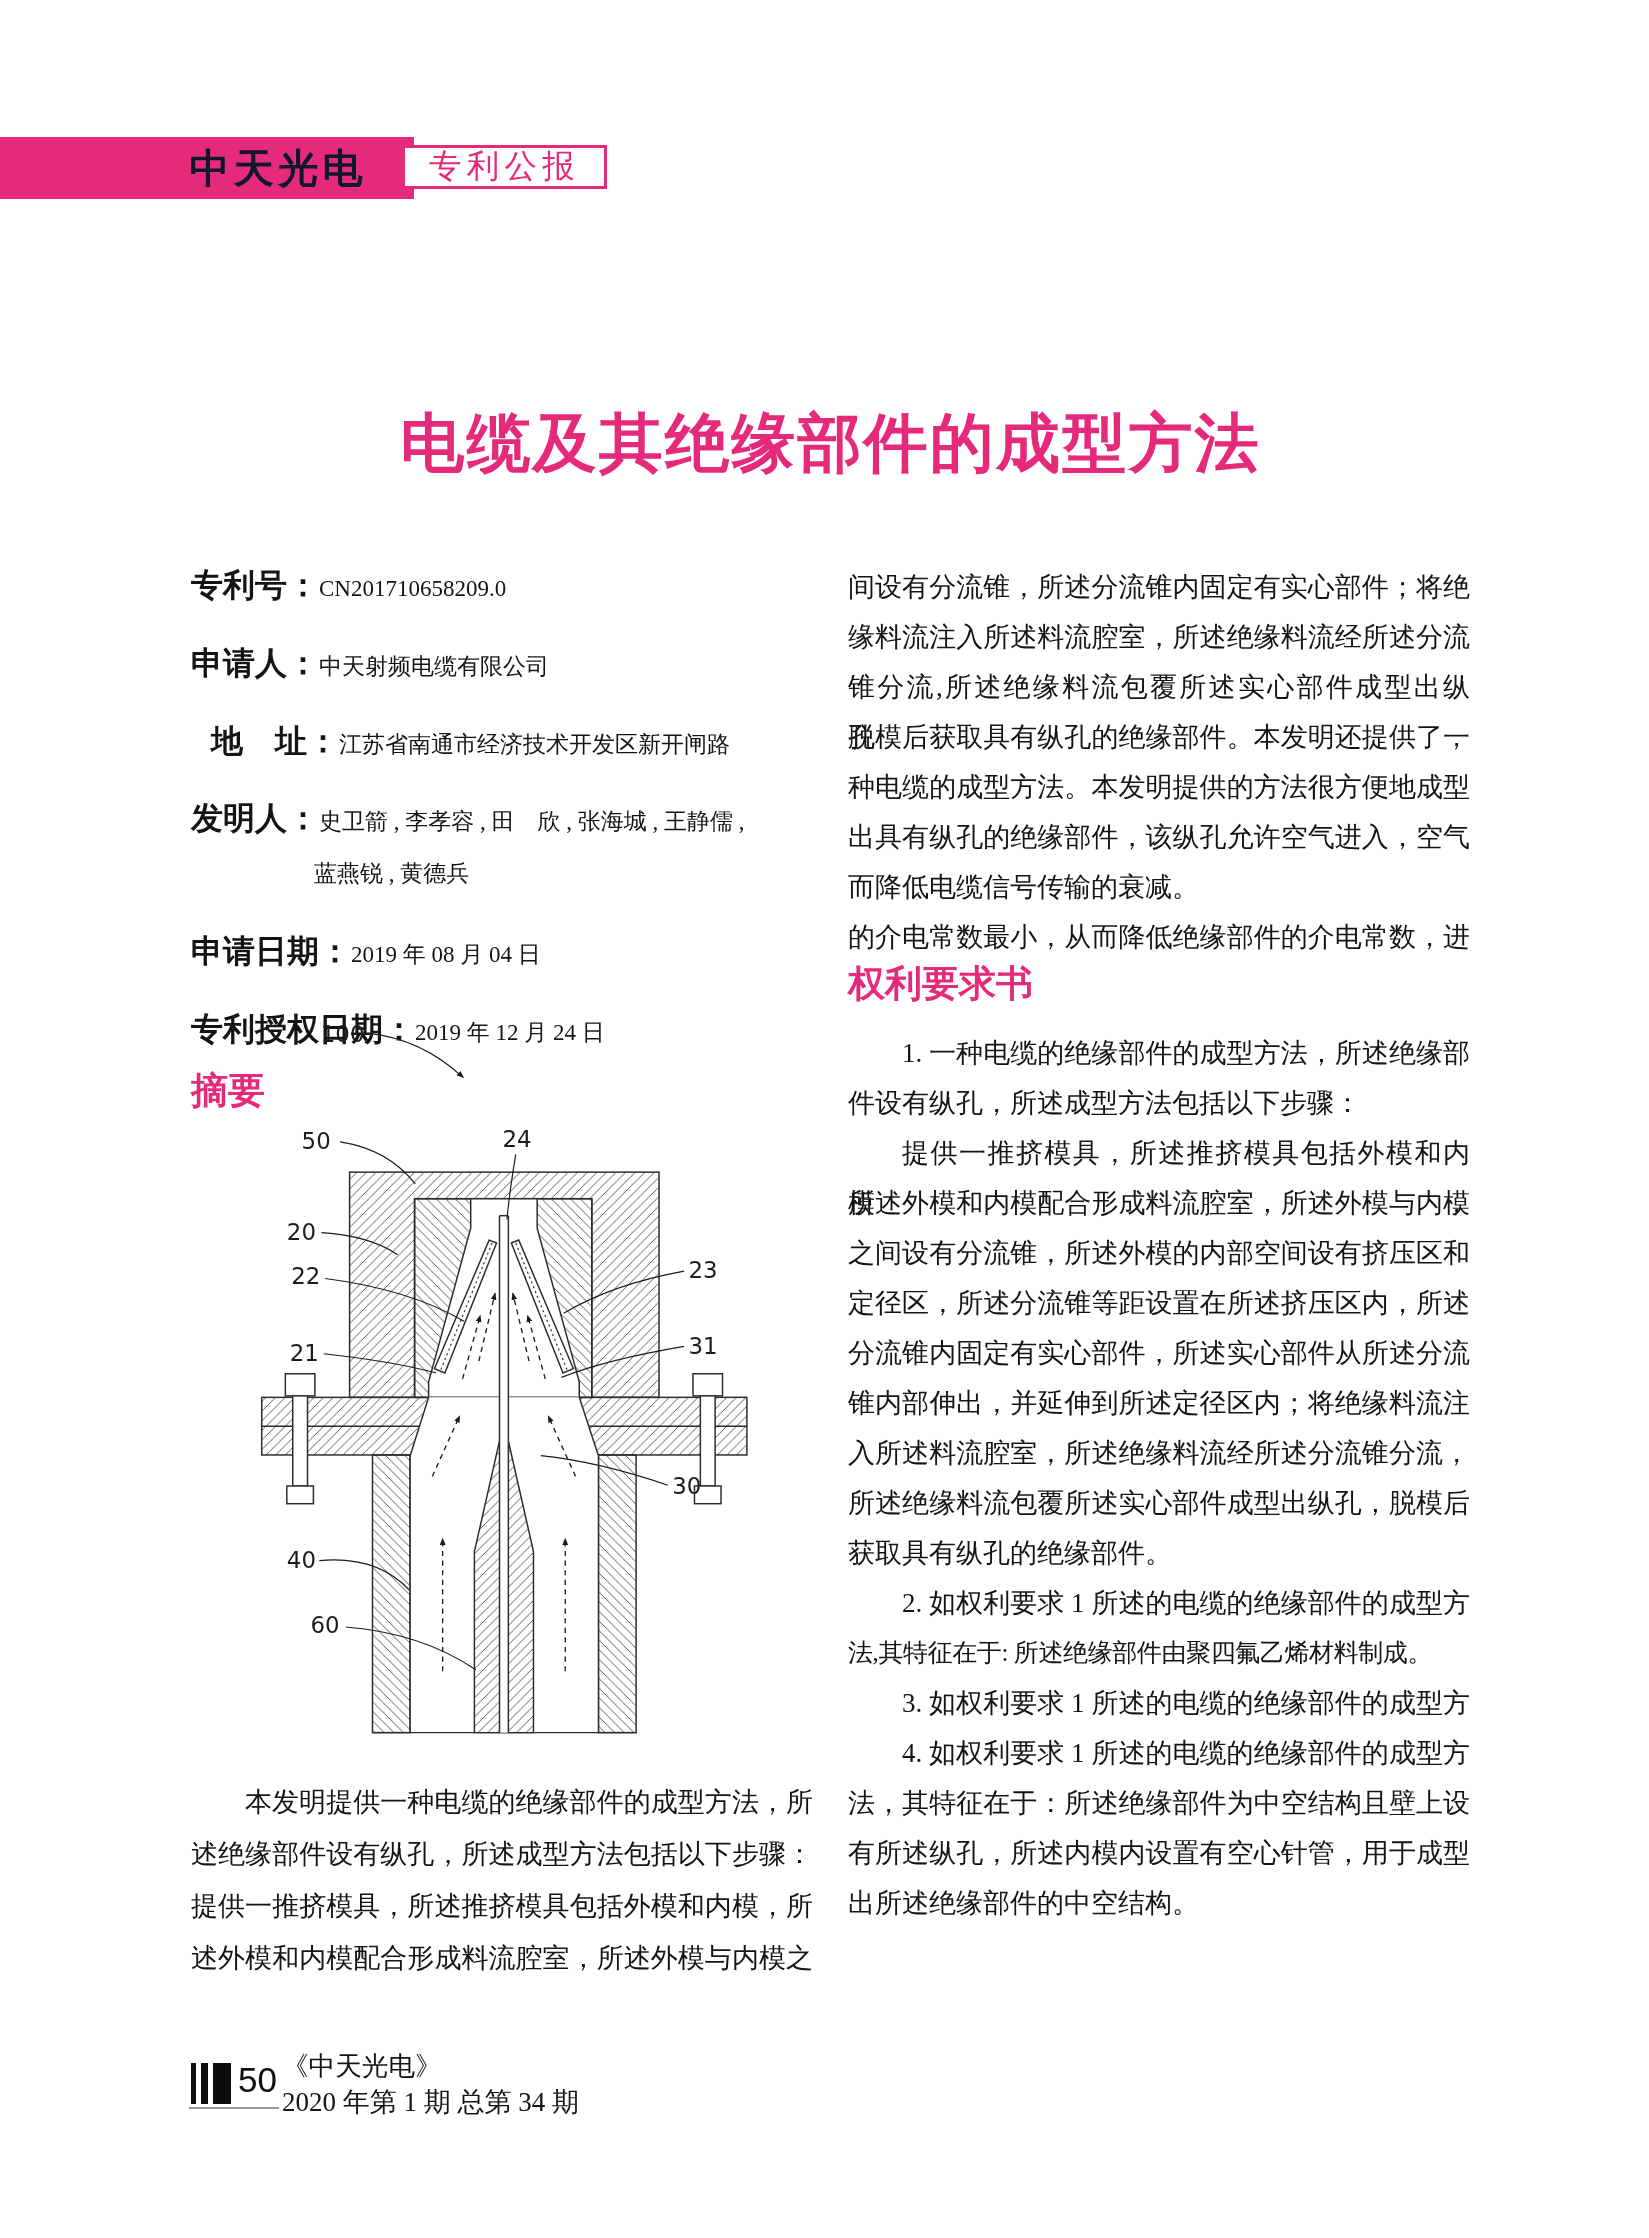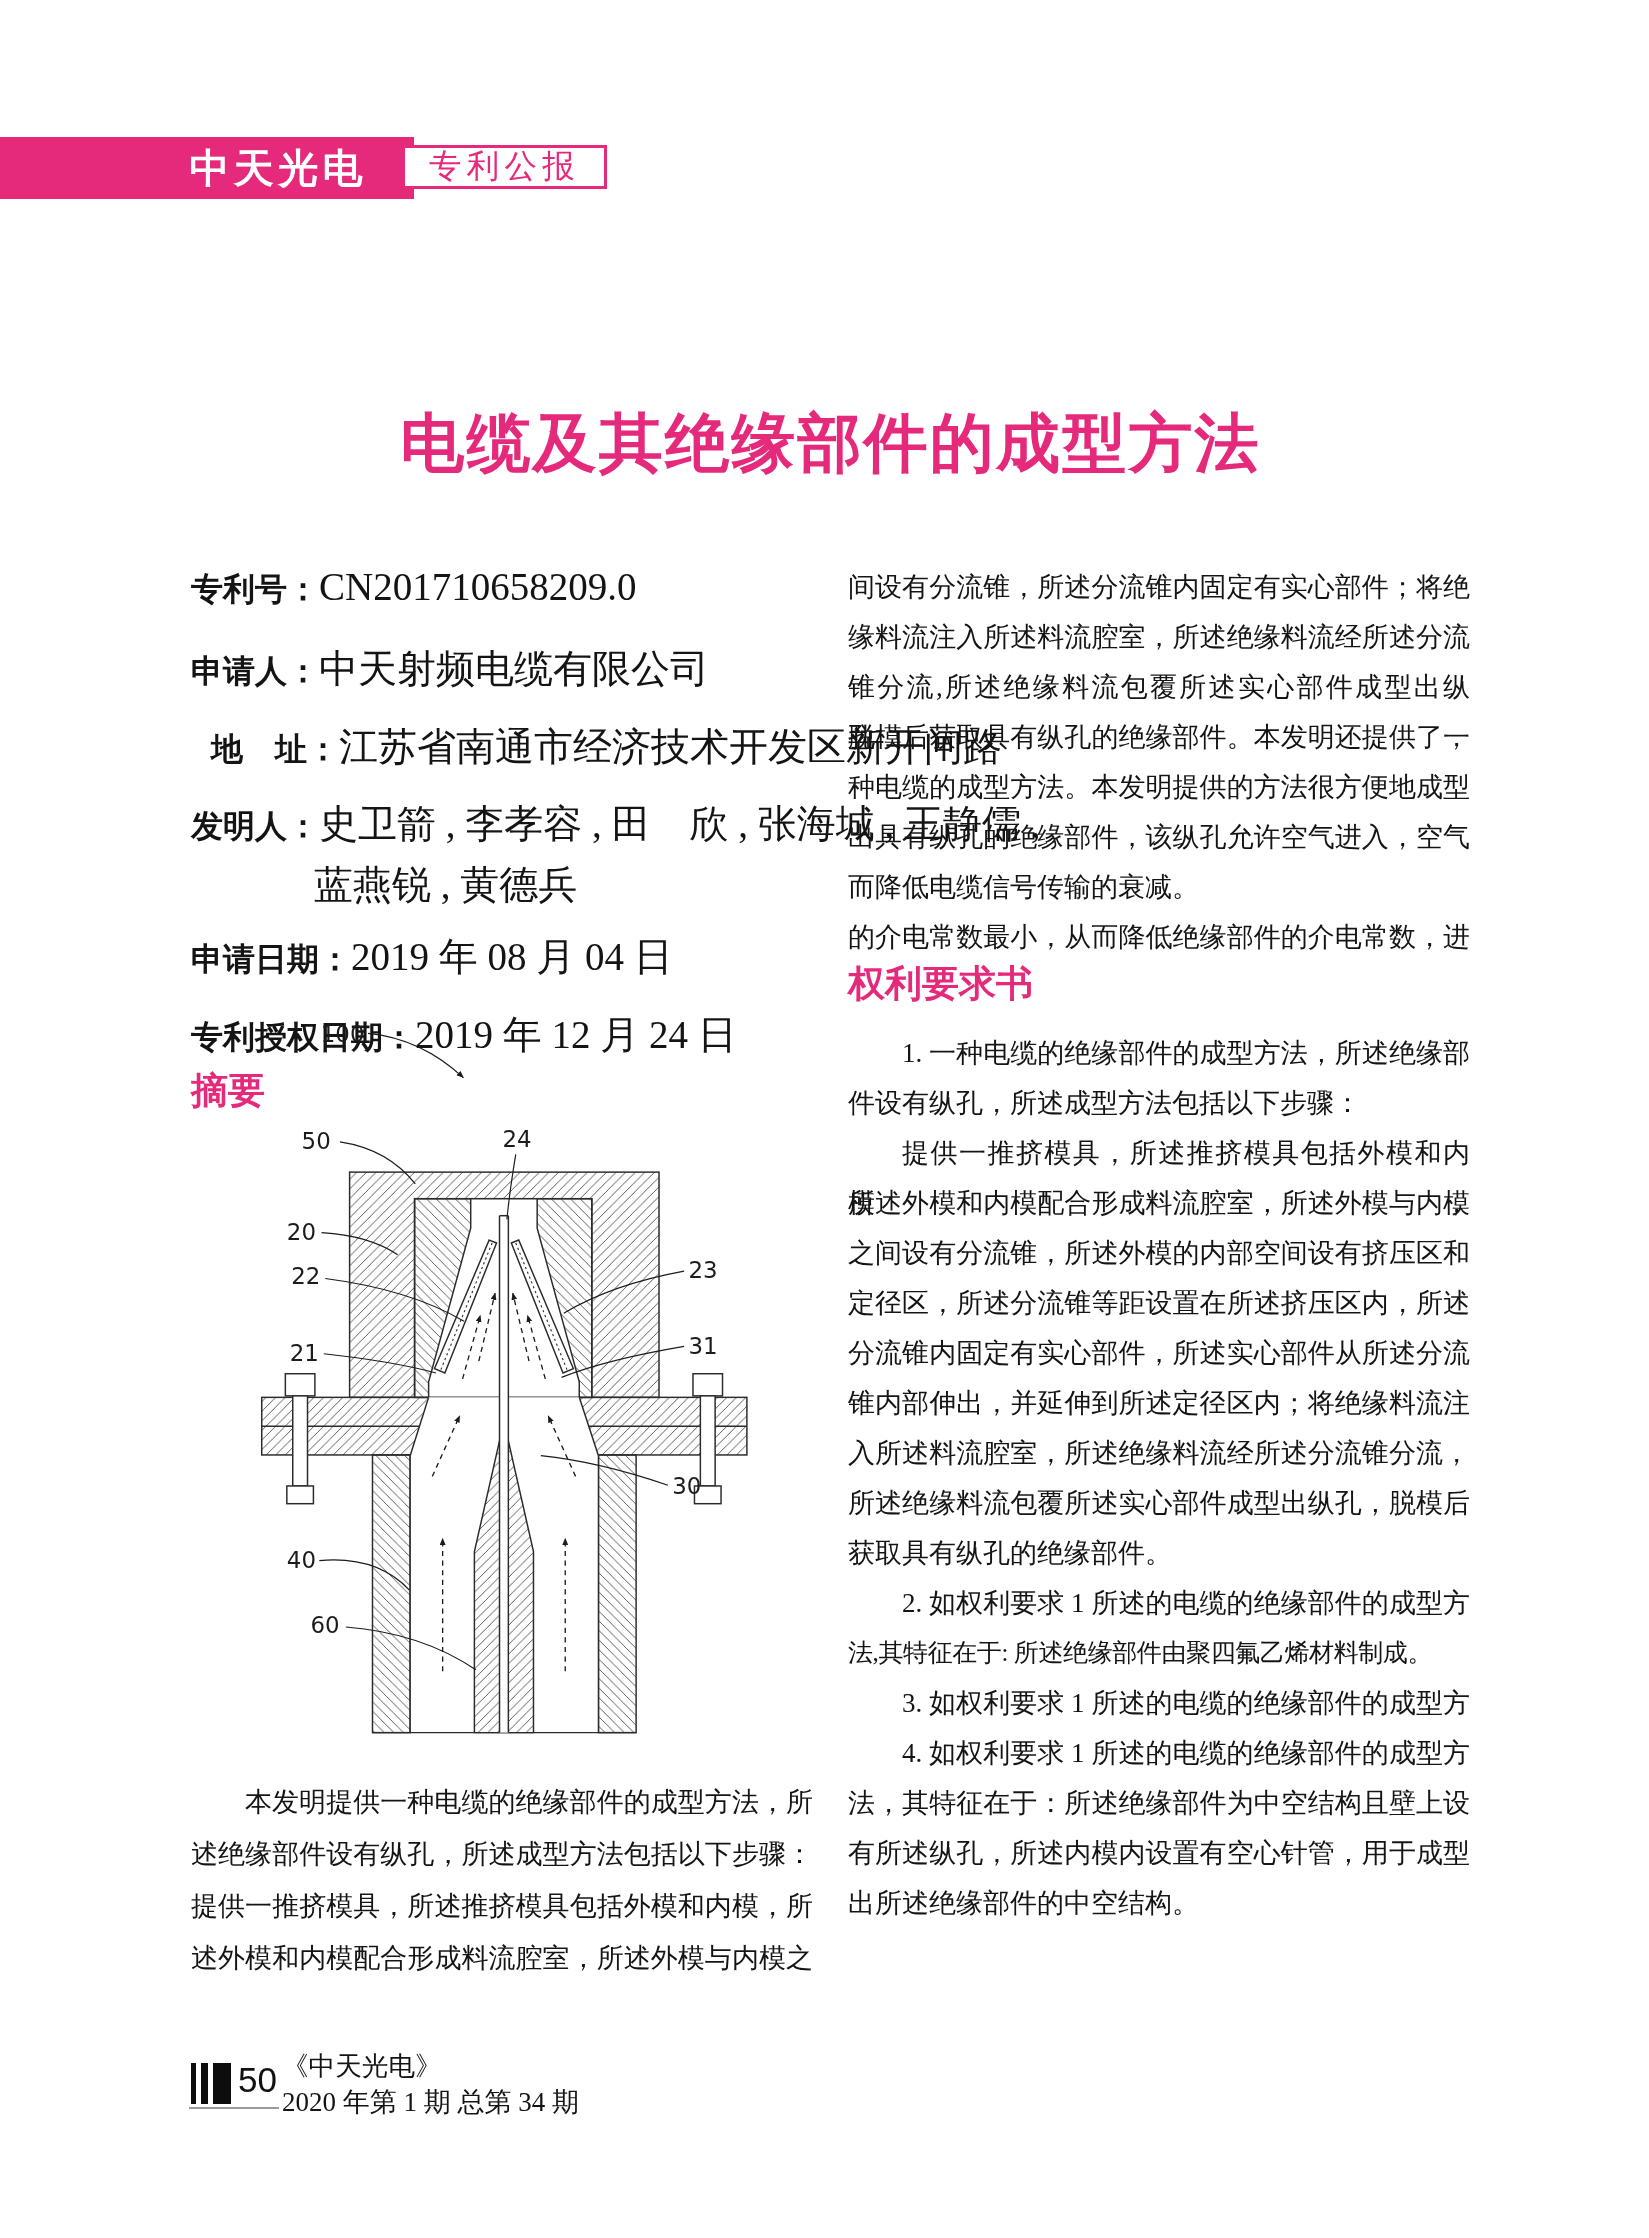--- a/index.html
+++ b/index.html
@@ -2,34 +2,34 @@
 <html style="font-size:11.8px"><head>
 <meta charset="utf-8">
 <style>
   html,body{margin:0;padding:0;background:#888;}
   .page{position:relative;width:1649px;height:2239px;background:#ffffff;overflow:hidden;
         font-family:"Liberation Serif","DejaVu Serif",serif;color:#141414;}
 
   
   .brand-bar{position:absolute;left:0;top:137px;width:414px;height:62px;background:#E52A7C;
              display:flex;align-items:center;justify-content:flex-end;box-sizing:border-box;padding-right:47px;}
-  .brand-logo{color:#ffffff;font-size:40px;font-weight:bold;letter-spacing:4.4px;white-space:nowrap;}
+  .brand-logo{color:#0f172a;font-size:40px;font-weight:bold;letter-spacing:4.4px;white-space:nowrap;}
   .brand-badge{position:absolute;left:402px;top:137px;width:205px;height:44px;background:#ffffff;
                border:3.7px solid #E52A7C;box-sizing:border-box;display:flex;align-items:center;justify-content:center;margin-top:8px;}
   .badge-text{color:#E52A7C;font-size:32.5px;letter-spacing:5.2px;
               font-family:"Liberation Sans","DejaVu Sans",sans-serif;white-space:nowrap;}
 
   
   .doc-title{position:absolute;left:0;top:400px;width:100%;text-align:center;
              font-size:64px;font-weight:bold;color:#E52A7C;letter-spacing:2.2px;margin-left:6px;}
 
   
   .info-row{position:absolute;left:191px;white-space:nowrap;}
   .info-row .lbl{font-weight:bold;font-size:32px;}
-  .info-row .val{font-size:39px;}
+  .info-row .val{font-size:23px;}
   #info-row-1{top:564px;} #info-row-2{top:642px;} #info-row-3{top:720px;margin-left:20px;}
   #info-row-4{top:797px;} #info-row-5{top:858px;padding-left:123px;}
   #info-row-6{top:930px;} #info-row-7{top:1008px;}
 
   .sec-heading{position:absolute;color:#E52A7C;font-weight:bold;font-size:37px;white-space:nowrap;}
   #abstract-heading{left:191px;top:1066px;}
   #claims-heading{left:848px;top:959px;}
 
   
   .lines{position:absolute;width:622px;}

